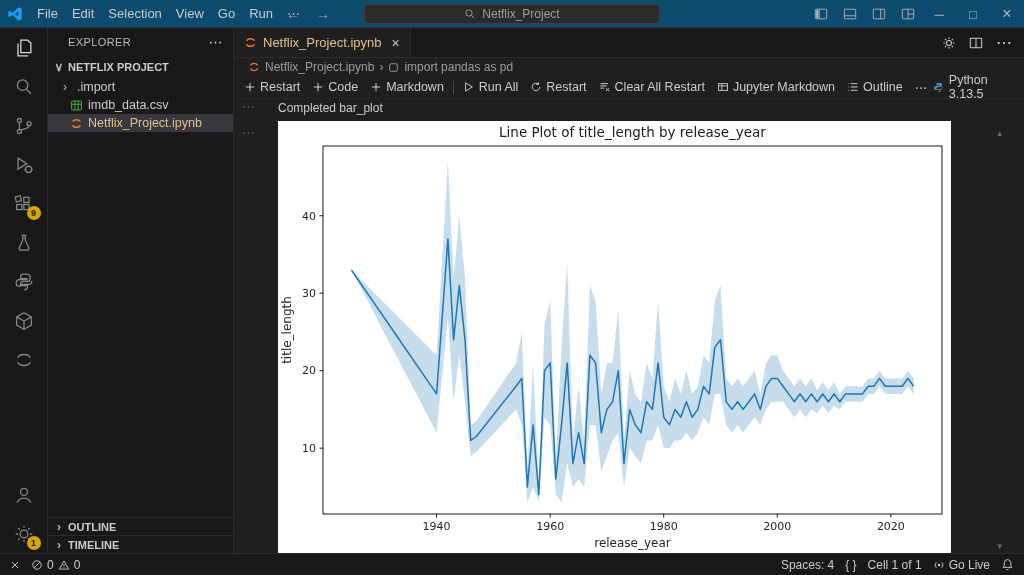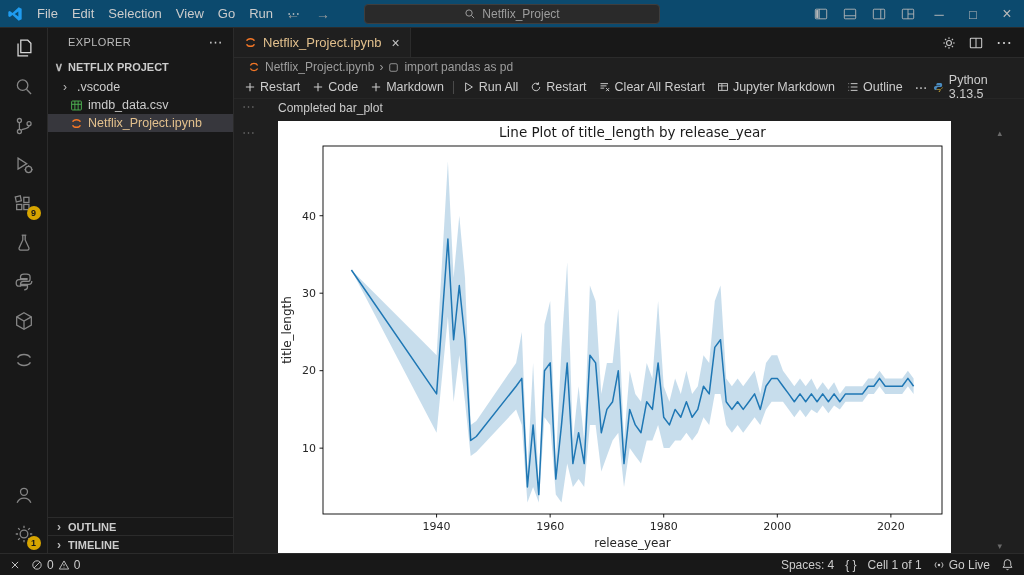--- a/index.html
+++ b/index.html
@@ -225,21 +225,21 @@
   <div class="sb-header">
     <span>EXPLORER</span>
     <span class="more">⋯</span>
   </div>
   <div class="sb-project">
     <span class="chev">∨</span>
     <span>NETFLIX PROJECT</span>
   </div>
   <div class="sb-row" style="padding-left:10px">
     <span class="chev">›</span>
-    <span>.vscode</span>
+    <span>.import</span>
   </div>
   <div class="sb-row">
     <svg width="13" height="13" viewBox="0 0 16 16" fill="none" stroke="#4caf50" stroke-width="1.2">
         <rect x="2" y="2.5" width="12" height="11" rx="1"></rect>
         <line x1="2" y1="6.5" x2="14" y2="6.5"></line>
         <line x1="6" y1="2.5" x2="6" y2="13.5"></line>
         <line x1="10" y1="2.5" x2="10" y2="13.5"></line>
       </svg>
     <span>imdb_data.csv</span>
   </div>

